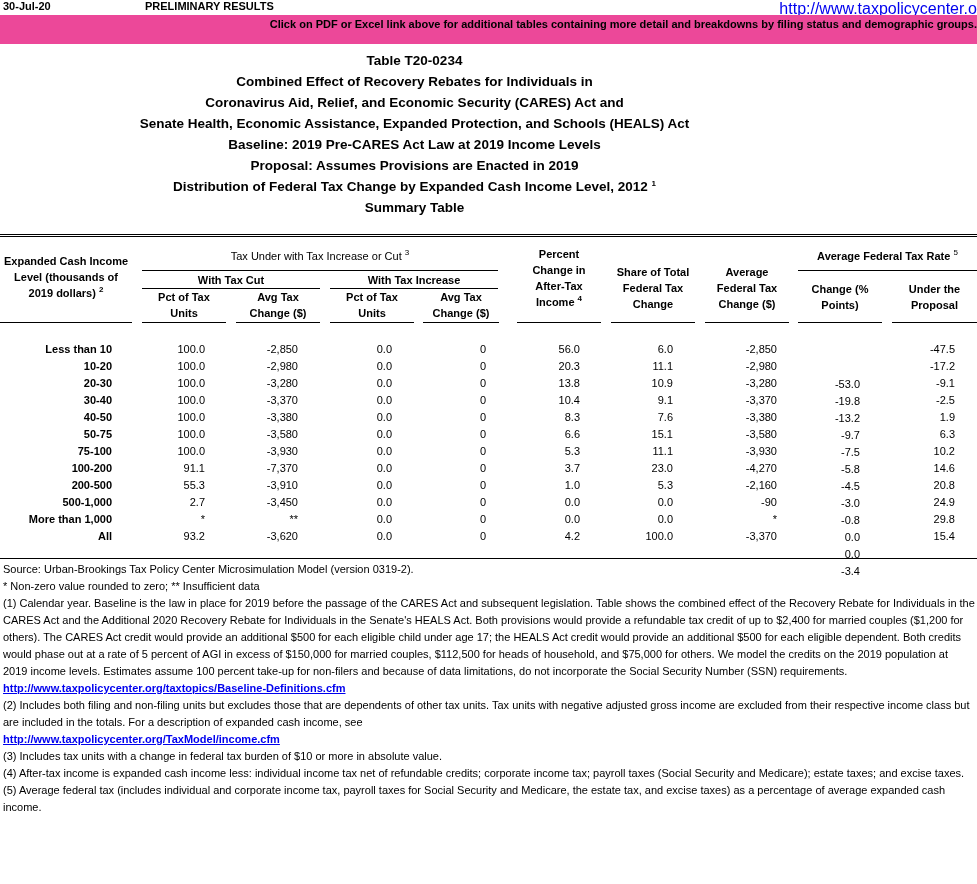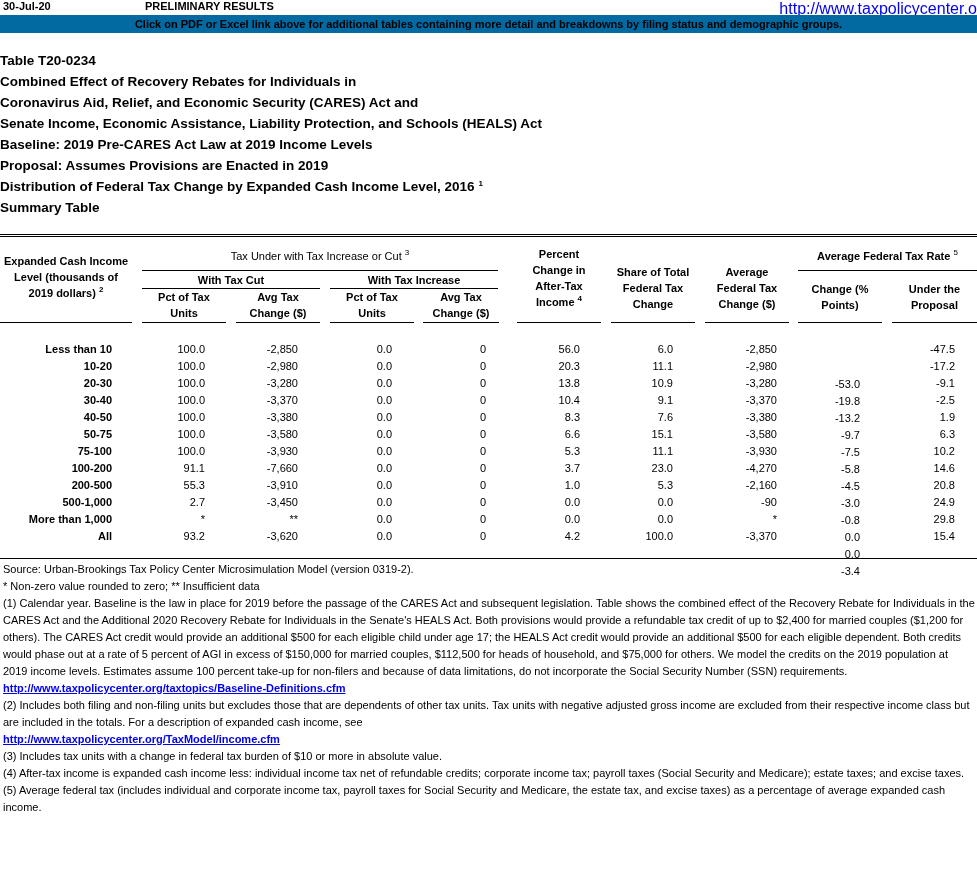--- a/index.html
+++ b/index.html
@@ -5,24 +5,24 @@
   html, body { margin: 0; padding: 0; background: #ffffff; }
   body {
     width: 977px; height: 884px; position: relative; overflow: hidden;
     font-family: "Liberation Sans", sans-serif; color: #000;
   }
   .topbar { position: absolute; left: 0; top: 0; width: 977px; height: 14px; font-size: 11px; font-weight: bold; padding-left: 17px; }
   .topbar .date { position: absolute; left: 3px; top: 0; }
   .topbar .prelim { position: absolute; left: 145px; top: 0; }
   .topbar .site { position: absolute; right: 3px; top: 0; font-weight: normal; color: #0000ee; text-decoration: underline; font-size: 16px; }
   .banner {
-    position: absolute; left: 0; top: 15px; width: 977px; height: 18px;
-    background: #0369a1; font-size: 11px; font-weight: bold; text-align: center; line-height: 19px;
+    position: absolute; left: 0; top: 15px; width: 977px; height: 29px;
+    background: #ec4899; font-size: 11px; font-weight: bold; text-align: right; line-height: 19px;
   }
-  .titles { position: absolute; left: 0; top: 50px; width: 829px; text-align: left; font-weight: bold; font-size: 13.5px; }
+  .titles { position: absolute; left: 0; top: 50px; width: 829px; text-align: center; font-weight: bold; font-size: 13.5px; }
   .titles div { height: 21px; line-height: 21px; }
   sup { font-size: 8px; vertical-align: super; line-height: 0; }
 
   .double-rule { position: absolute; left: 0; width: 977px; top: 234px; height: 1px; border-top: 1px solid #000; border-bottom: 1px solid #000; }
 
   .hdr { position: absolute; font-weight: bold; font-size: 11px; text-align: center; line-height: 16px; }
   .uline { position: absolute; height: 0; border-top: 1px solid #000; }
 
   .rows { position: absolute; left: 0; top: 341px; width: 977px; font-size: 11px; }
   .row { position: relative; height: 17px; line-height: 17px; }
@@ -51,24 +51,24 @@
   <span class="date">30-Jul-20</span>
   <span class="prelim">PRELIMINARY RESULTS</span>
   <a class="site">http://www.taxpolicycenter.org</a>
 </div>
 <div class="banner">Click on PDF or Excel link above for additional tables containing more detail and breakdowns by filing status and demographic groups.</div>
 
 <div class="titles">
   <div>Table T20-0234</div>
   <div>Combined Effect of Recovery Rebates for Individuals in</div>
   <div>Coronavirus Aid, Relief, and Economic Security (CARES) Act and</div>
-  <div>Senate Income, Economic Assistance, Liability Protection, and Schools (HEALS) Act</div>
+  <div>Senate Health, Economic Assistance, Expanded Protection, and Schools (HEALS) Act</div>
   <div>Baseline: 2019 Pre-CARES Act Law at 2019 Income Levels</div>
   <div>Proposal: Assumes Provisions are Enacted in 2019</div>
-  <div><span>Distribution of Federal Tax Change by Expanded Cash Income Level, 2016</span> <sup>1</sup></div>
+  <div><span>Distribution of Federal Tax Change by Expanded Cash Income Level, 2012</span> <sup>1</sup></div>
   <div>Summary Table</div>
 </div>
 
 <div class="double-rule"></div>
 
 <div class="hdr" style="left:0;top:253px;width:132px;">
   <div>Expanded Cash Income</div>
   <div>Level (thousands of</div>
   <div><span>2019 dollars)</span> <sup>2</sup></div>
 </div>
@@ -216,21 +216,21 @@
       <span class="c4">0</span>
       <span class="c5">5.3</span>
       <span class="c6">11.1</span>
       <span class="c7">-3,930</span>
       <span class="c8">-4.5</span>
       <span class="c9">10.2</span>
     </div>
     <div class="row">
       <span class="lbl">100-200</span>
       <span class="c1">91.1</span>
-      <span class="c2">-7,660</span>
+      <span class="c2">-7,370</span>
       <span class="c3">0.0</span>
       <span class="c4">0</span>
       <span class="c5">3.7</span>
       <span class="c6">23.0</span>
       <span class="c7">-4,270</span>
       <span class="c8">-3.0</span>
       <span class="c9">14.6</span>
     </div>
     <div class="row">
       <span class="lbl">200-500</span>

